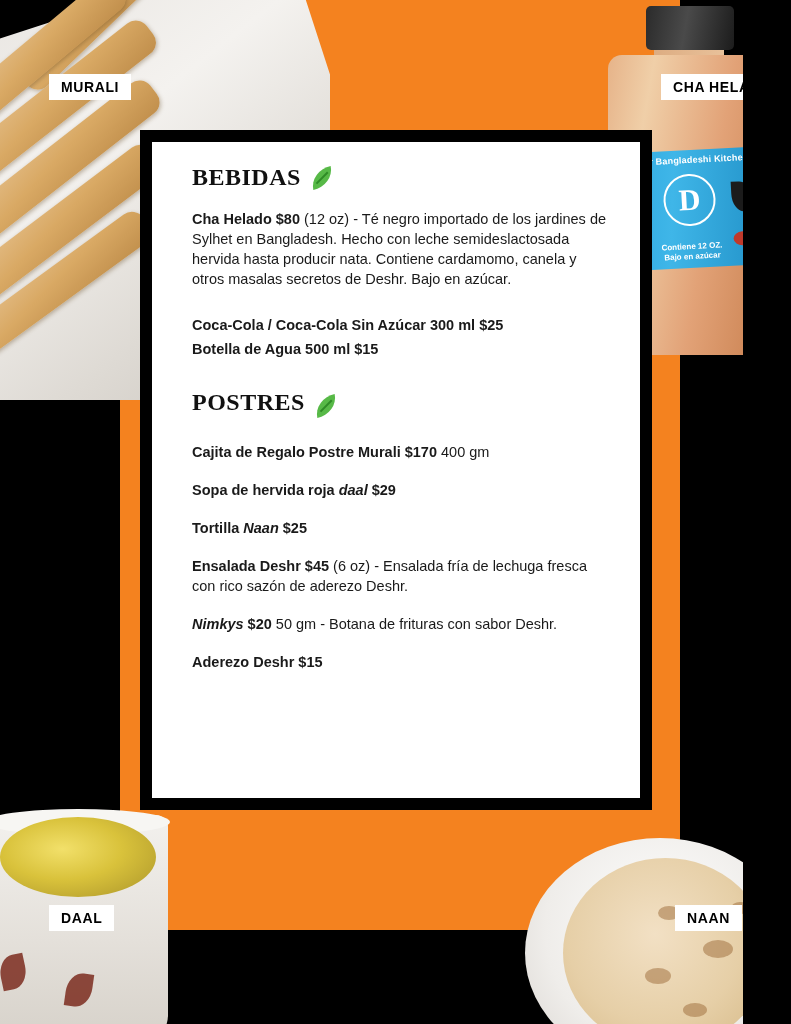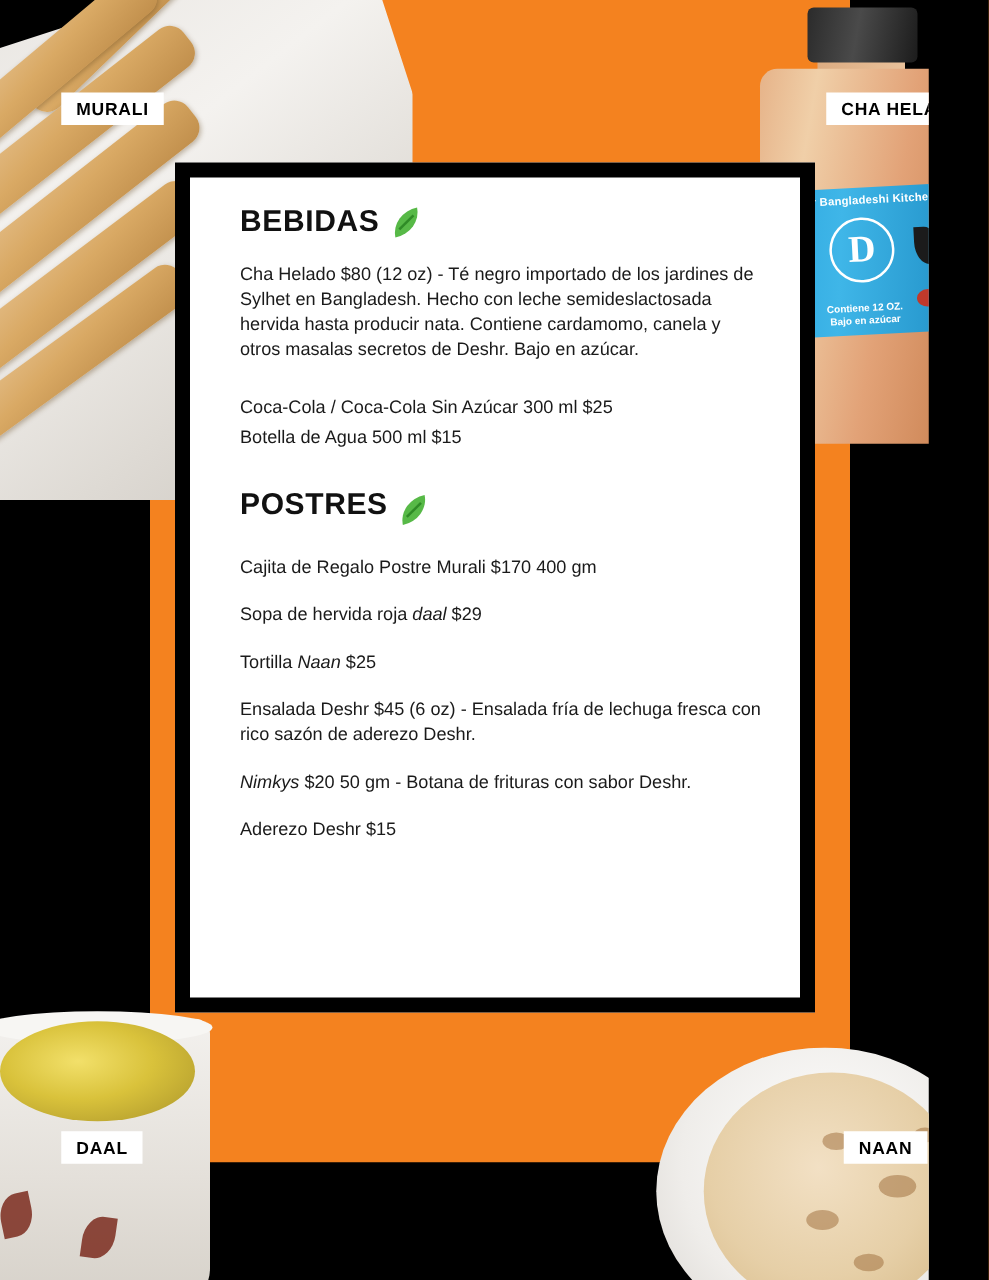--- a/index.html
+++ b/index.html
@@ -168,37 +168,38 @@
     left: 140px; top: 130px;
     width: 512px; height: 680px;
     background: #ffffff;
     border: 12px solid #000000;
     padding: 22px 30px 0 40px;
   }
   .section-head {
     display: flex; align-items: center; gap: 10px;
     font-size: 24px; font-weight: bold; color: #111;
     letter-spacing: .5px;
+    font-family: Liberation Serif, serif;
   }
   .leaf {
     display: inline-block; width: 22px; height: 20px;
     background: #57b947;
     border-radius: 100% 0 100% 0;
     transform: rotate(-12deg);
     position: relative;
   }
   .leaf::after {
     content: ""; position: absolute; left: 3px; top: 9px; width: 16px; height: 1.5px;
     background: #2f8b26; transform: rotate(-33deg);
   }
   .item {
     font-size: 14.5px; line-height: 1.38; color: #1a1a1a;
     margin-top: 12px;
   }
-  .item b { font-weight: normal; }
+  .item b { font-weight: bold; }
   .item i { font-style: italic; }
   .gap-lg { margin-top: 18px; }
   .gap-xl { margin-top: 26px; }
   .sec-gap { margin-top: 30px; align-items: flex-end; }
   .tight { margin-top: 4px; }
 </style>
 </head>
 <body>
 
 <div class="page">

